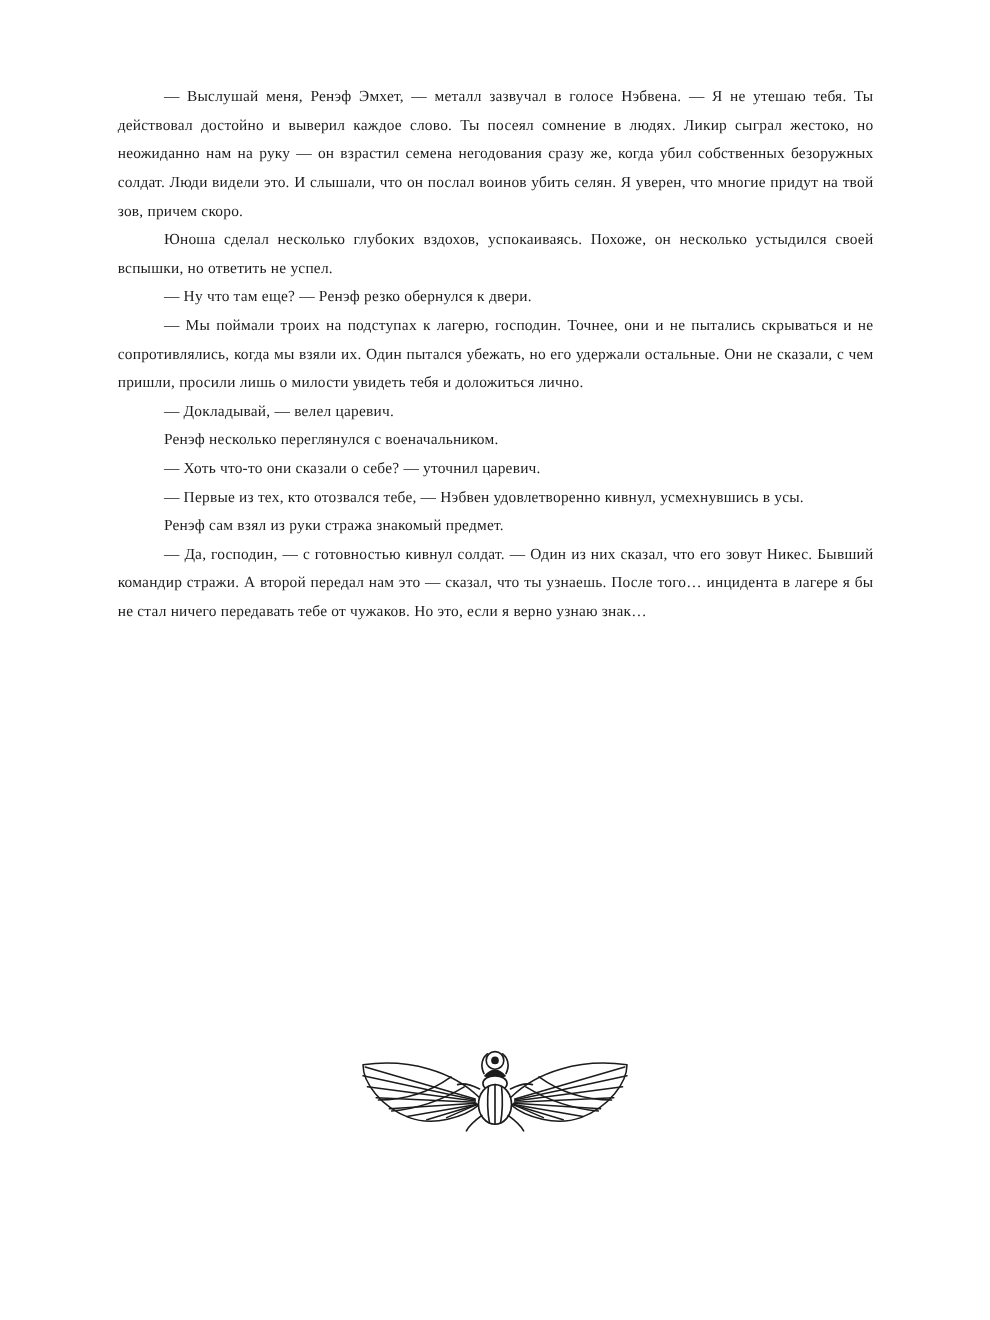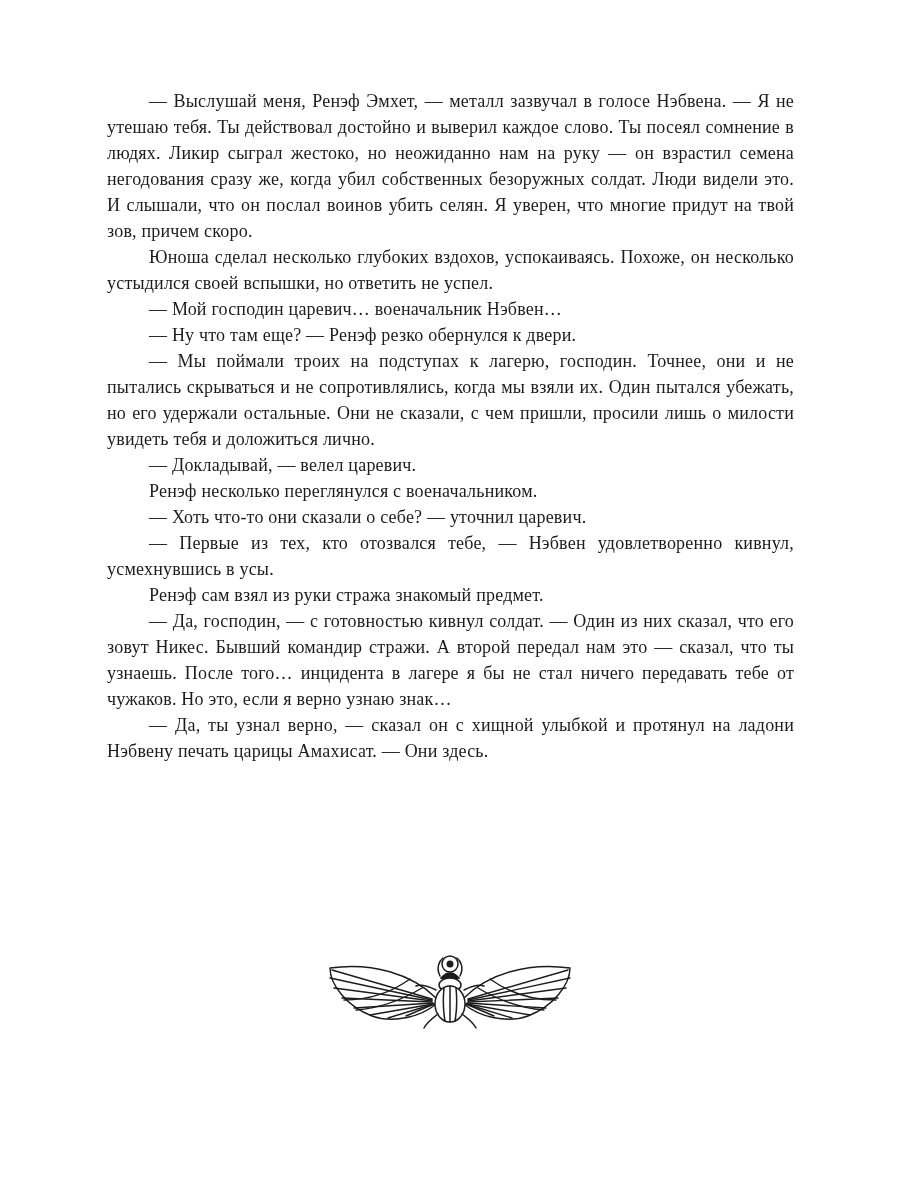--- a/index.html
+++ b/index.html
@@ -11,24 +11,24 @@
     position: relative;
     width: 900px;
     height: 1200px;
     background: #ffffff;
     overflow: hidden;
     font-family: "Liberation Serif", "DejaVu Serif", serif;
     color: #1c1c1c;
   }
   .text-body {
     position: absolute;
-    top: 88px;
+    top: 76px;
     left: 107px;
     width: 687px;
-    font-size: 18px;
+    font-size: 14px;
     line-height: 26px;
     text-align: justify;
     letter-spacing: 0.2px;
     hyphens: auto;
     -webkit-hyphens: auto;
   }
   .text-body p.para {
     margin: 0;
     padding: 0;
     text-indent: 42px;
@@ -46,30 +46,28 @@
   }
 </style>
 </head>
 <body>
 
 <div class="page">
 
   <div class="text-body">
       <p class="para" lang="ru">— Выслушай меня, Ренэф Эмхет, — металл зазвучал в голосе Нэбвена. — Я не утешаю тебя. Ты действовал достойно и выверил каждое слово. Ты посеял сомнение в людях. Ликир сыграл жестоко, но неожиданно нам на руку — он взрастил семена негодования сразу же, когда убил собственных безоружных солдат. Люди видели это. И слышали, что он послал воинов убить селян. Я уверен, что многие придут на твой зов, причем скоро.</p>
       <p class="para" lang="ru">Юноша сделал несколько глубоких вздохов, успокаиваясь. Похоже, он несколько устыдился своей вспышки, но ответить не успел.</p>
-      <p class="para" lang="ru">— Мой господин царевич… военачальник Нэбвен…</p>
       <p class="para" lang="ru">— Ну что там еще? — Ренэф резко обернулся к двери.</p>
       <p class="para" lang="ru">— Мы поймали троих на подступах к лагерю, господин. Точнее, они и не пытались скрываться и не сопротивлялись, когда мы взяли их. Один пытался убежать, но его удержали остальные. Они не сказали, с чем пришли, просили лишь о милости увидеть тебя и доложиться лично.</p>
       <p class="para" lang="ru">— Докладывай, — велел царевич.</p>
       <p class="para" lang="ru">Ренэф несколько переглянулся с военачальником.</p>
       <p class="para" lang="ru">— Хоть что-то они сказали о себе? — уточнил царевич.</p>
       <p class="para" lang="ru">— Первые из тех, кто отозвался тебе, — Нэбвен удовлетворенно кивнул, усмехнувшись в усы.</p>
       <p class="para" lang="ru">Ренэф сам взял из руки стража знакомый предмет.</p>
       <p class="para" lang="ru">— Да, господин, — с готовностью кивнул солдат. — Один из них сказал, что его зовут Никес. Бывший командир стражи. А второй передал нам это — сказал, что ты узнаешь. После того… инцидента в лагере я бы не стал ничего передавать тебе от чужаков. Но это, если я верно узнаю знак…</p>
-      <p class="para" lang="ru">— Да, ты узнал верно, — сказал он с хищной улыбкой и протянул на ладони Нэбвену печать царицы Амахисат. — Они здесь.</p>
     </div>
 
   <div class="ornament">
     <svg width="252" height="82" viewBox="0 0 252 82" aria-hidden="true">
       <defs>
         <g id="wing" stroke="#1c1c1c" fill="none" stroke-width="1.4" stroke-linecap="round" stroke-linejoin="round">
           <path d="M6,44 C30,20 70,8 112,14 C112,30 96,52 70,62 C48,70 20,62 6,50 Z" fill="#ffffff"></path>
           <path d="M10,45 L110,16"></path>
           <path d="M10,46 L112,24"></path>
           <path d="M10,47 L108,34"></path>

